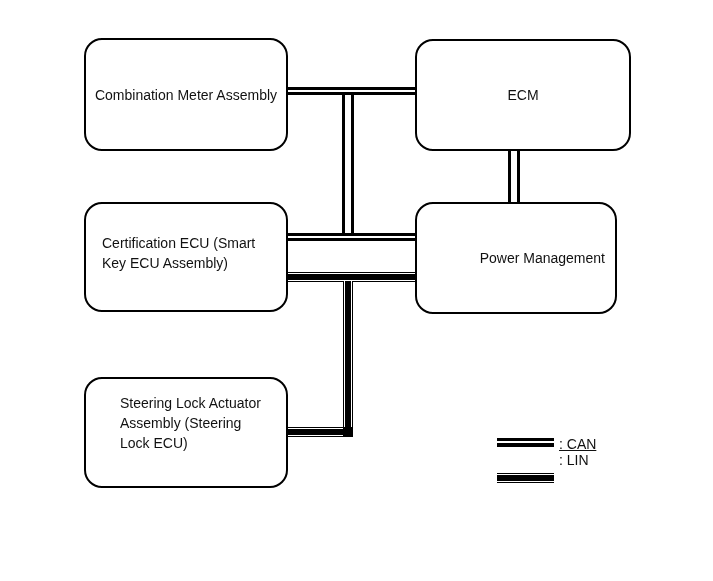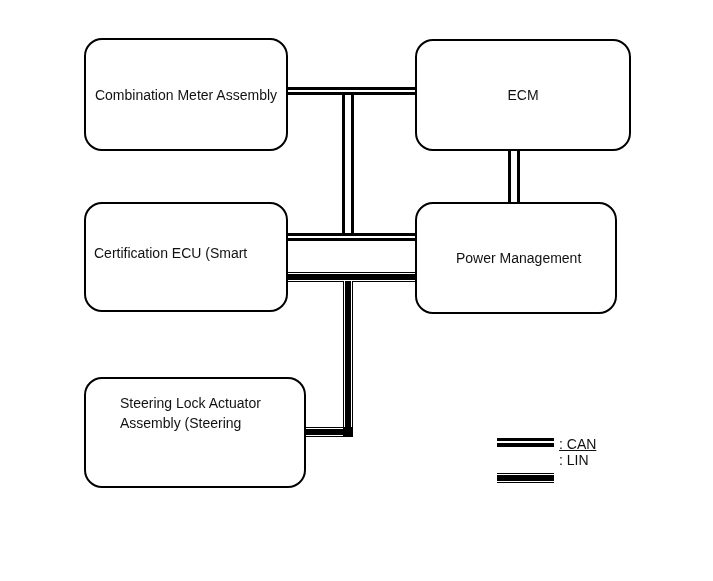--- a/index.html
+++ b/index.html
@@ -25,21 +25,21 @@
     display: flex;
     flex-direction: column;
     justify-content: center;
     color: #111111;
     font-size: 14px;
     line-height: 20px;
     z-index: 2;
   }
   .node .tline { display: block; }
   .node.center { text-align: center; }
-  .node.leftpad24 { padding-left: 8px; padding-right: 10px; padding-bottom: 8px; }
+  .node.leftpad24 { padding-left: 16px; padding-right: 10px; padding-bottom: 8px; }
   .node.leftpad39 { padding-left: 39px; padding-right: 10px; }
   .node.topalign {
     justify-content: flex-start;
     padding-top: 14px;
     padding-left: 34px;
     padding-right: 10px;
   }
   
   .can-h {
     position: absolute;
@@ -111,29 +111,31 @@
   <div class="node center" style="left:84px; top:38px; width:204px; height:113px;">
     <span class="tline">Combination Meter Assembly</span>
   </div>
 
   <div class="node center" style="left:415px; top:39px; width:216px; height:112px;">
     <span class="tline">ECM</span>
   </div>
 
   <div class="node leftpad24" style="left:84px; top:202px; width:204px; height:110px;">
     <span class="tline">Certification ECU (Smart</span>
+    <span class="tline">Key ECU Assembly)</span>
   </div>
 
-  <div class="node leftpad39" style="left:415px; top:202px; width:202px; height:112px;">
+  <div class="node leftpad39" style="left:415px; top:202px; width:202px; height:112px;text-align:right;">
     <span class="tline">Power Management</span>
   </div>
 
-  <div class="node topalign" style="left:84px; top:377px; width:222px; height:111px;">
+  <div class="node topalign" style="left:84px; top:377px; width:204px; height:111px;">
     <span class="tline">Steering Lock Actuator</span>
     <span class="tline">Assembly (Steering</span>
+    <span class="tline">Lock ECU)</span>
   </div>
 
   <div class="legend-sym-can" style="left:497px; top:438px;"></div>
   <span class="legend-label" style="left:559px; top:436px;text-decoration:underline;">: CAN</span>
 
   <div class="legend-sym-lin" style="left:497px; top:473px;"></div>
   <span class="legend-label" style="left:559px; top:452px;">: LIN</span>
 
 </div>
 

